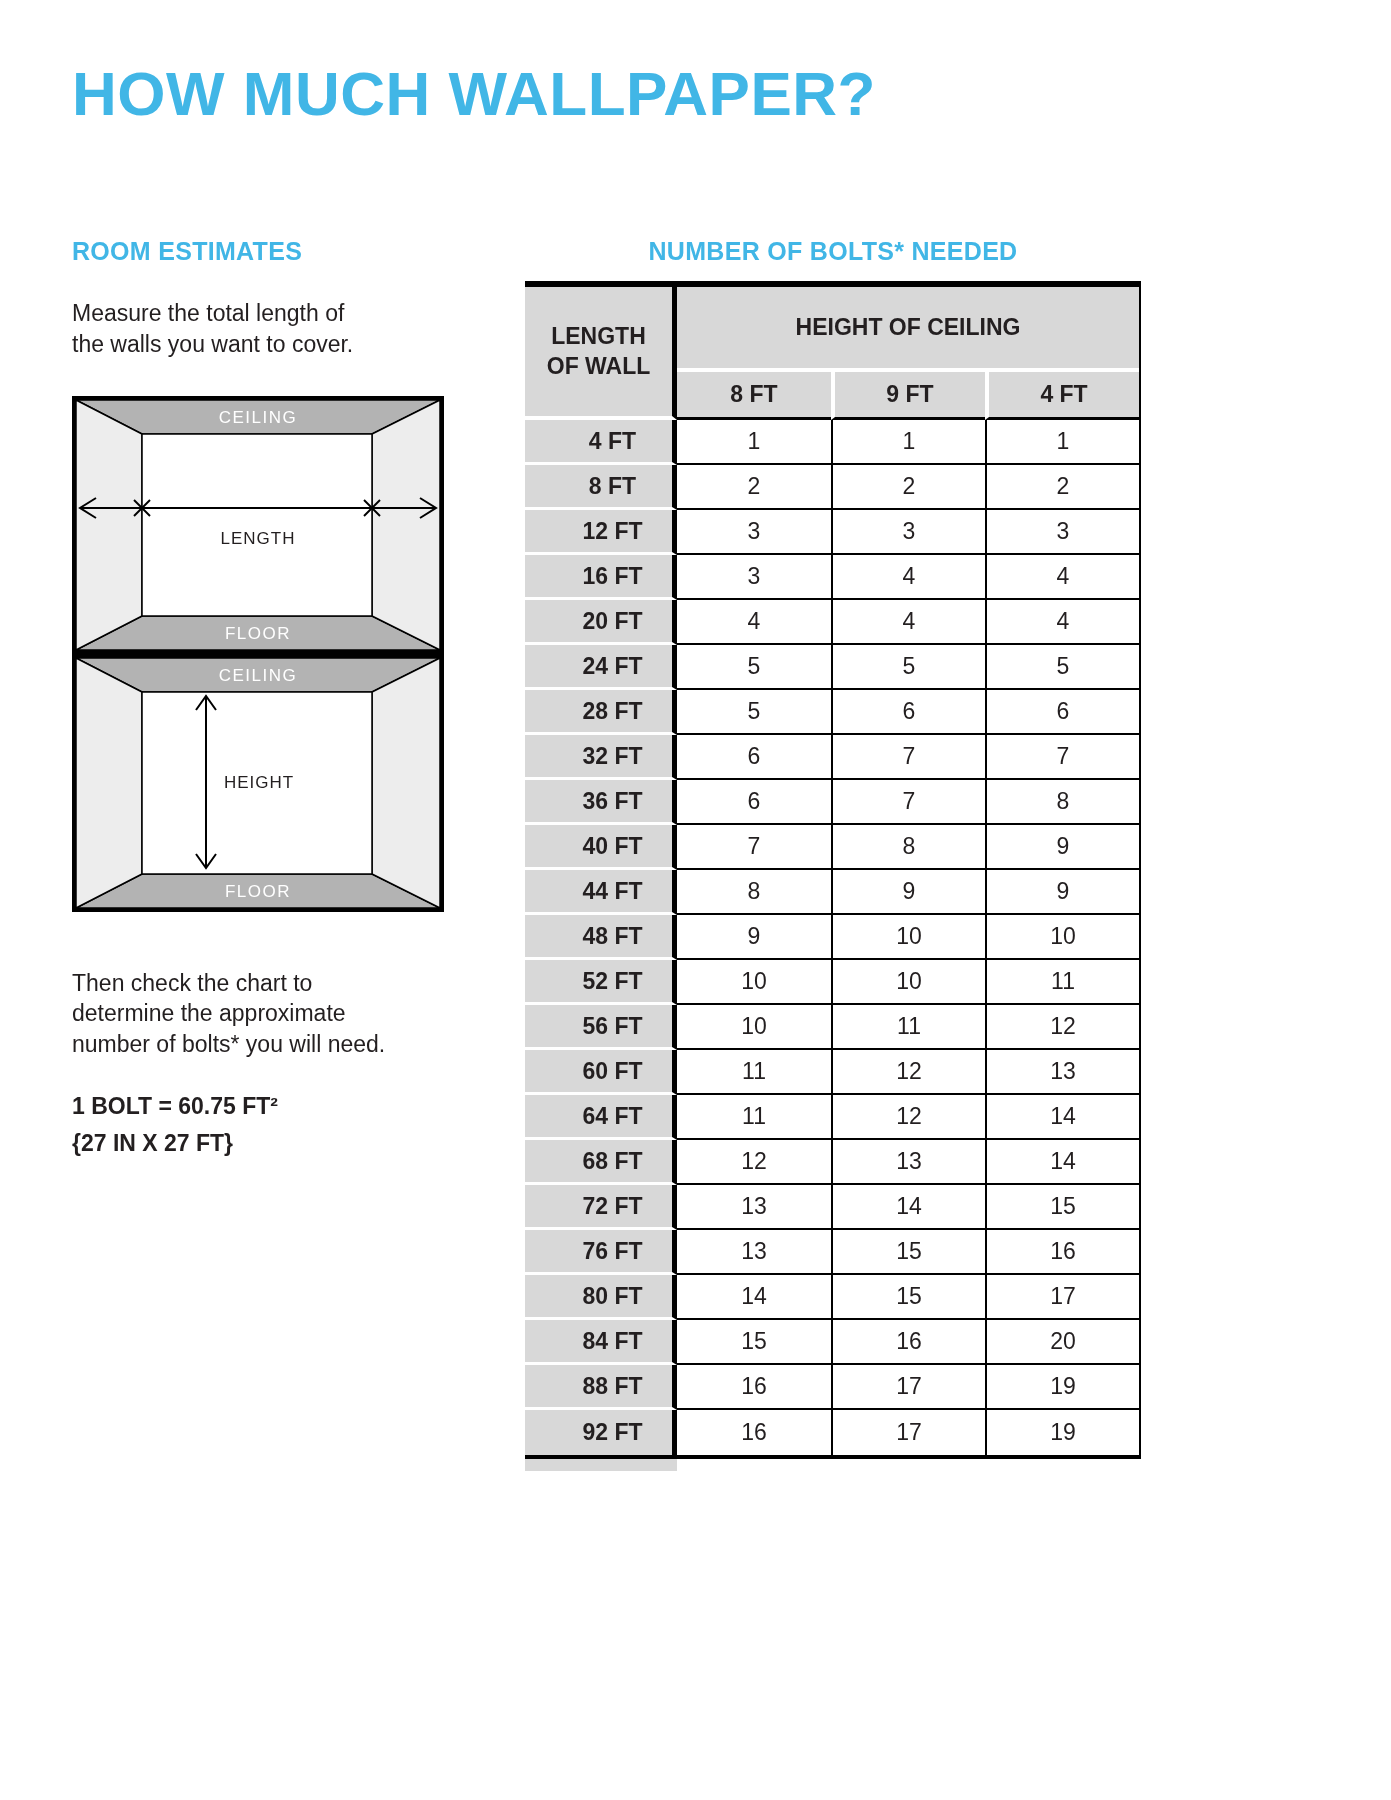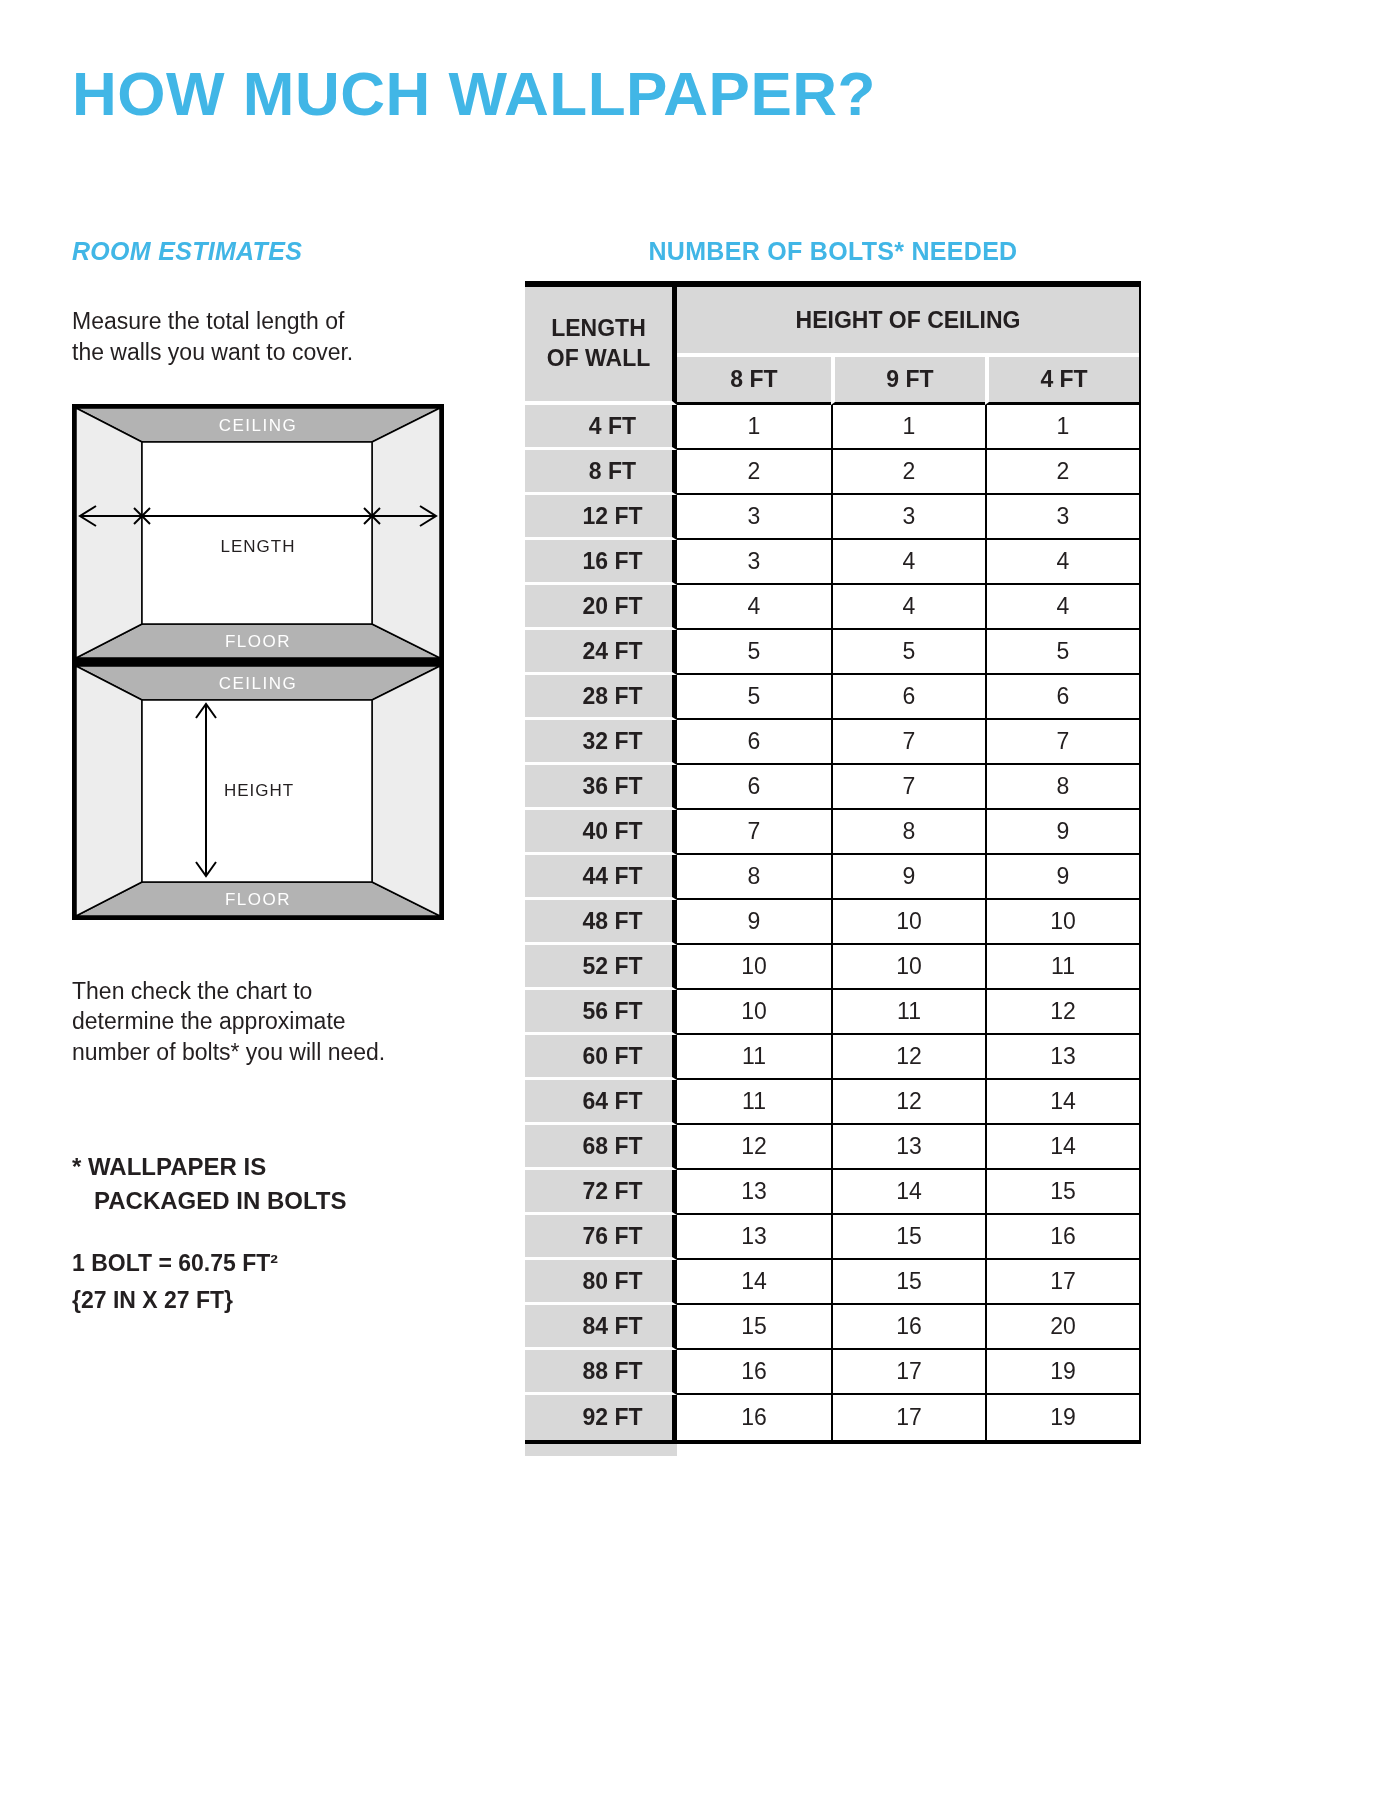--- a/index.html
+++ b/index.html
@@ -25,21 +25,21 @@
   .columns { display: flex; align-items: flex-start; }
   .left-col { width: 372px; flex: 0 0 372px; }
   .right-col { margin-left: 81px; width: 616px; flex: 0 0 616px; }
 
   .section-heading {
     font-size: 25px;
     font-weight: bold;
     color: #41b6e6;
     letter-spacing: 0.3px;
   }
-  .left-col .section-heading { margin-bottom: 40px; font-style: italic; }
+  .left-col .section-heading { margin-bottom: 32px; }
   .right-col .section-heading { text-align: center; margin-bottom: 15px; }
 
   .step {
     font-size: 23px;
     line-height: 1.34;
     white-space: pre-line;
     color: #231f20;
   }
   .step1 { margin-bottom: 36px; }
   .step2 { margin-top: 40px; margin-bottom: 34px; }
@@ -88,21 +88,21 @@
     font-weight: bold;
     font-size: 24px;
     white-space: pre-line;
     line-height: 1.3;
   }
   th.grouphead {
     background: #d8d8d8;
     border-bottom: 4px solid #fff;
     font-weight: bold;
     font-size: 24px;
-    height: 70px;
+    height: 85px;
   }
   th.subcol {
     background: #d8d8d8;
     border-bottom: 3px solid #000;
     font-weight: bold;
     height: 48px;
   }
   th.subcol + th.subcol { border-left: 4px solid #fff; }
   table.bolts tbody th.rowlabel {
     background: #d8d8d8;
@@ -173,24 +173,20 @@
           <polyline points="124,56 134,42 144,56"></polyline>
           <polyline points="124,200 134,214 144,200"></polyline>
         </g>
         <text x="152" y="134" text-anchor="start" fill="#231f20" font-size="17" letter-spacing="1">HEIGHT</text>
       </svg>
 
       <p class="step step3">Then check the chart to
 determine the approximate
 number of bolts* you will need.</p>
 
-      <p class="note">
-        <span class="line1">* WALLPAPER IS</span>
-        <span class="line2">PACKAGED IN BOLTS</span>
-      </p>
 
       <p class="bolt-info">1 BOLT = 60.75 FT²
 {27 IN X 27 FT}</p>
     </div>
 
     <div class="right-col">
       <h2 class="section-heading">NUMBER OF BOLTS* NEEDED</h2>
 
       <table class="bolts">
         <colgroup>

